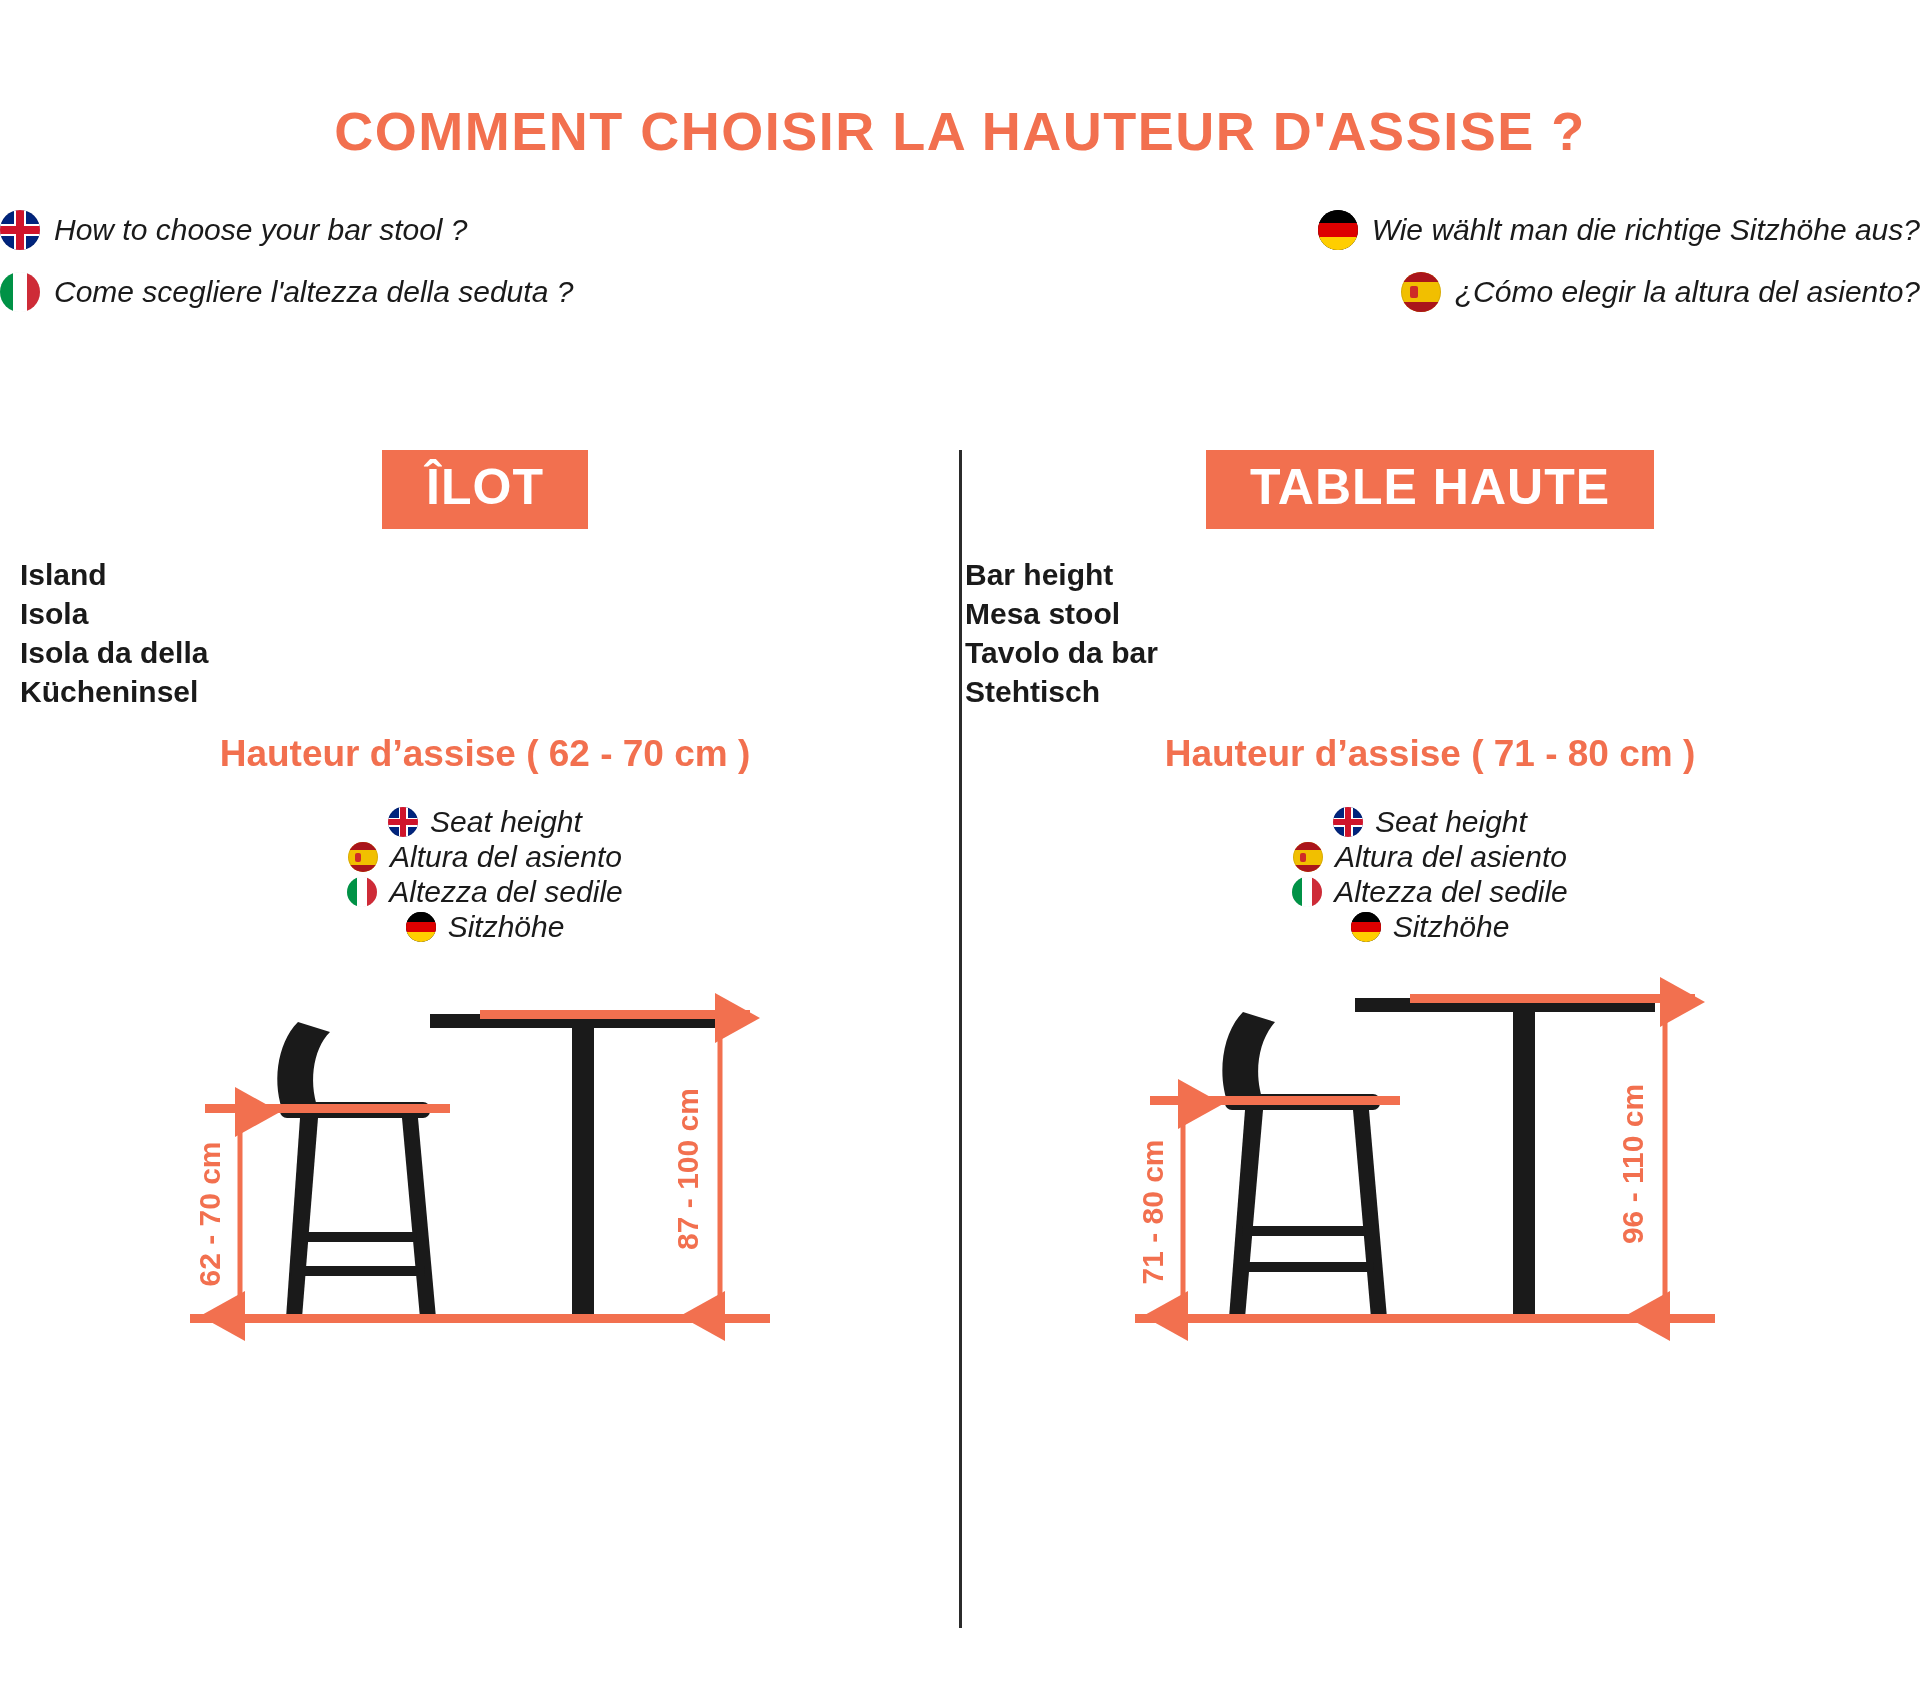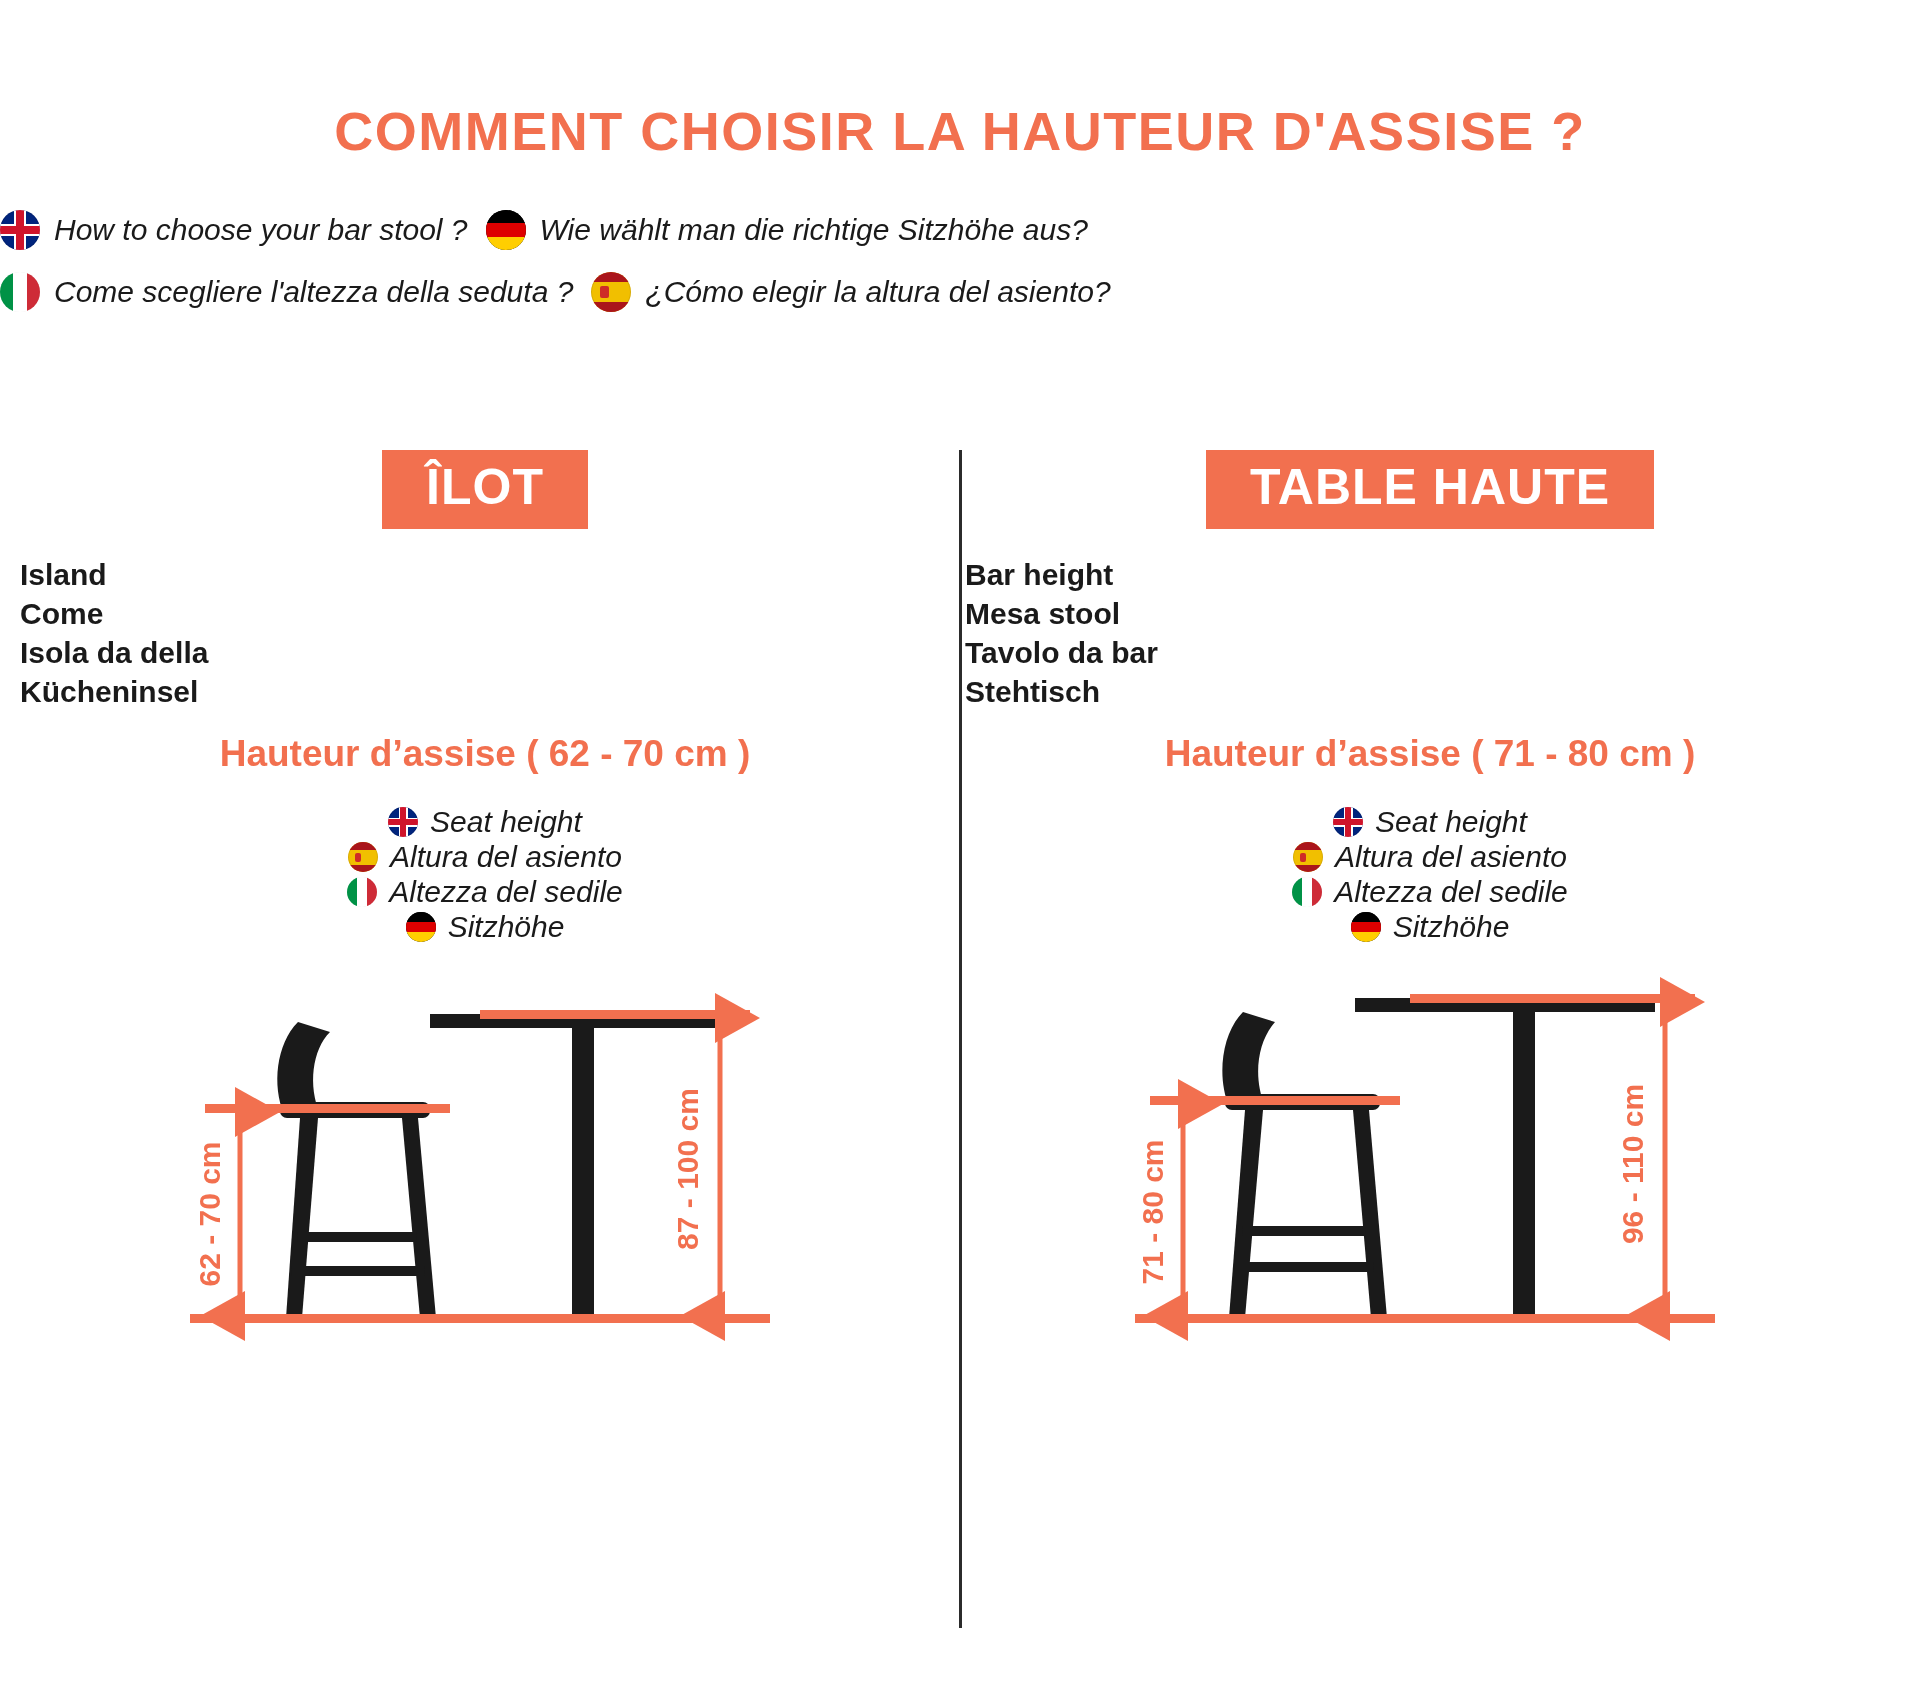--- a/index.html
+++ b/index.html
@@ -37,21 +37,21 @@
 
   
   .subtitles {
     position: absolute;
     top: 210px;
     left: 0;
     width: 1920px;
   }
   .sub-row {
     display: flex;
-    justify-content: flex-start;
+    justify-content: space-between;
     align-items: center;
     gap: 18px;
     margin-bottom: 22px;
   }
   .sub-item {
     display: flex;
     align-items: center;
     gap: 14px;
   }
   .sub-item .txt {
@@ -229,21 +229,21 @@
       </div>
     </div>
   </div>
 
   <div class="divider"></div>
 
   <div class="col col-left">
     <div class="badge">ÎLOT</div>
     <div class="translations">
       <div>Island</div>
-      <div>Come</div>
+      <div>Isola</div>
       <div>Isola da della</div>
       <div>Kücheninsel</div>
     </div>
     <div class="seat-heading">Hauteur d’assise ( 62 - 70 cm )</div>
 
     <div class="legend">
       <div class="legend-row">
         <span class="flag flag-uk sz-sm">
           <span class="cross-w-h"></span>
             <span class="cross-w-v"></span>

